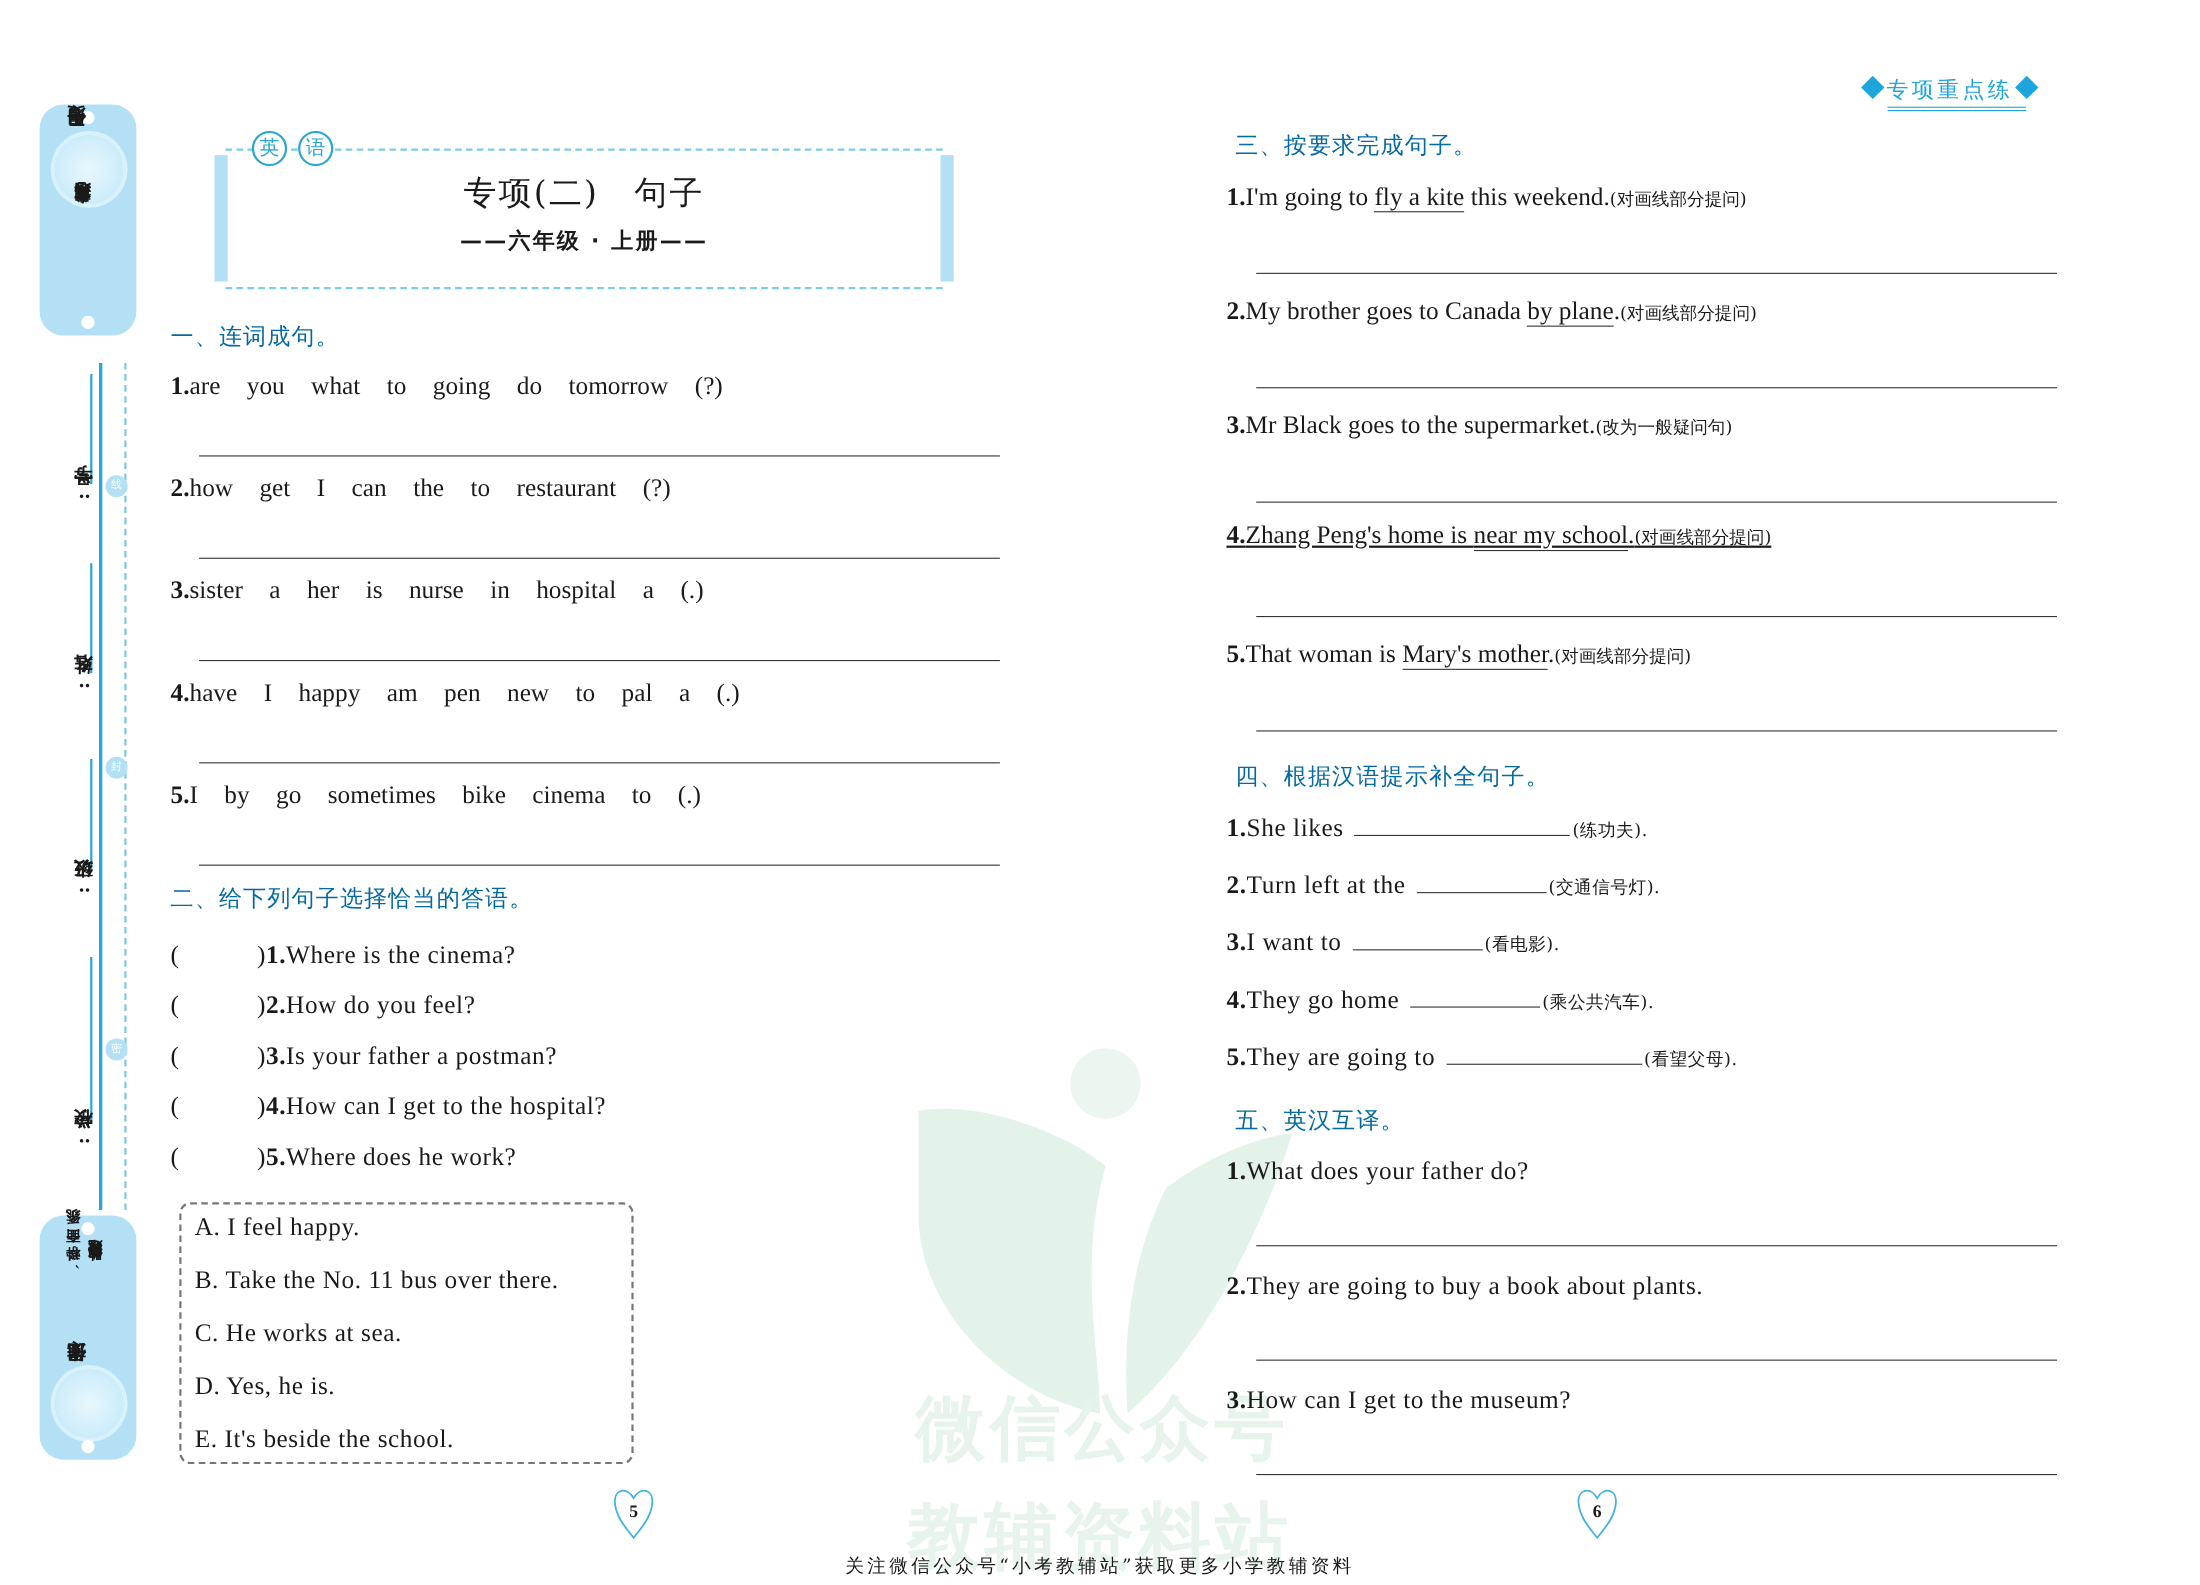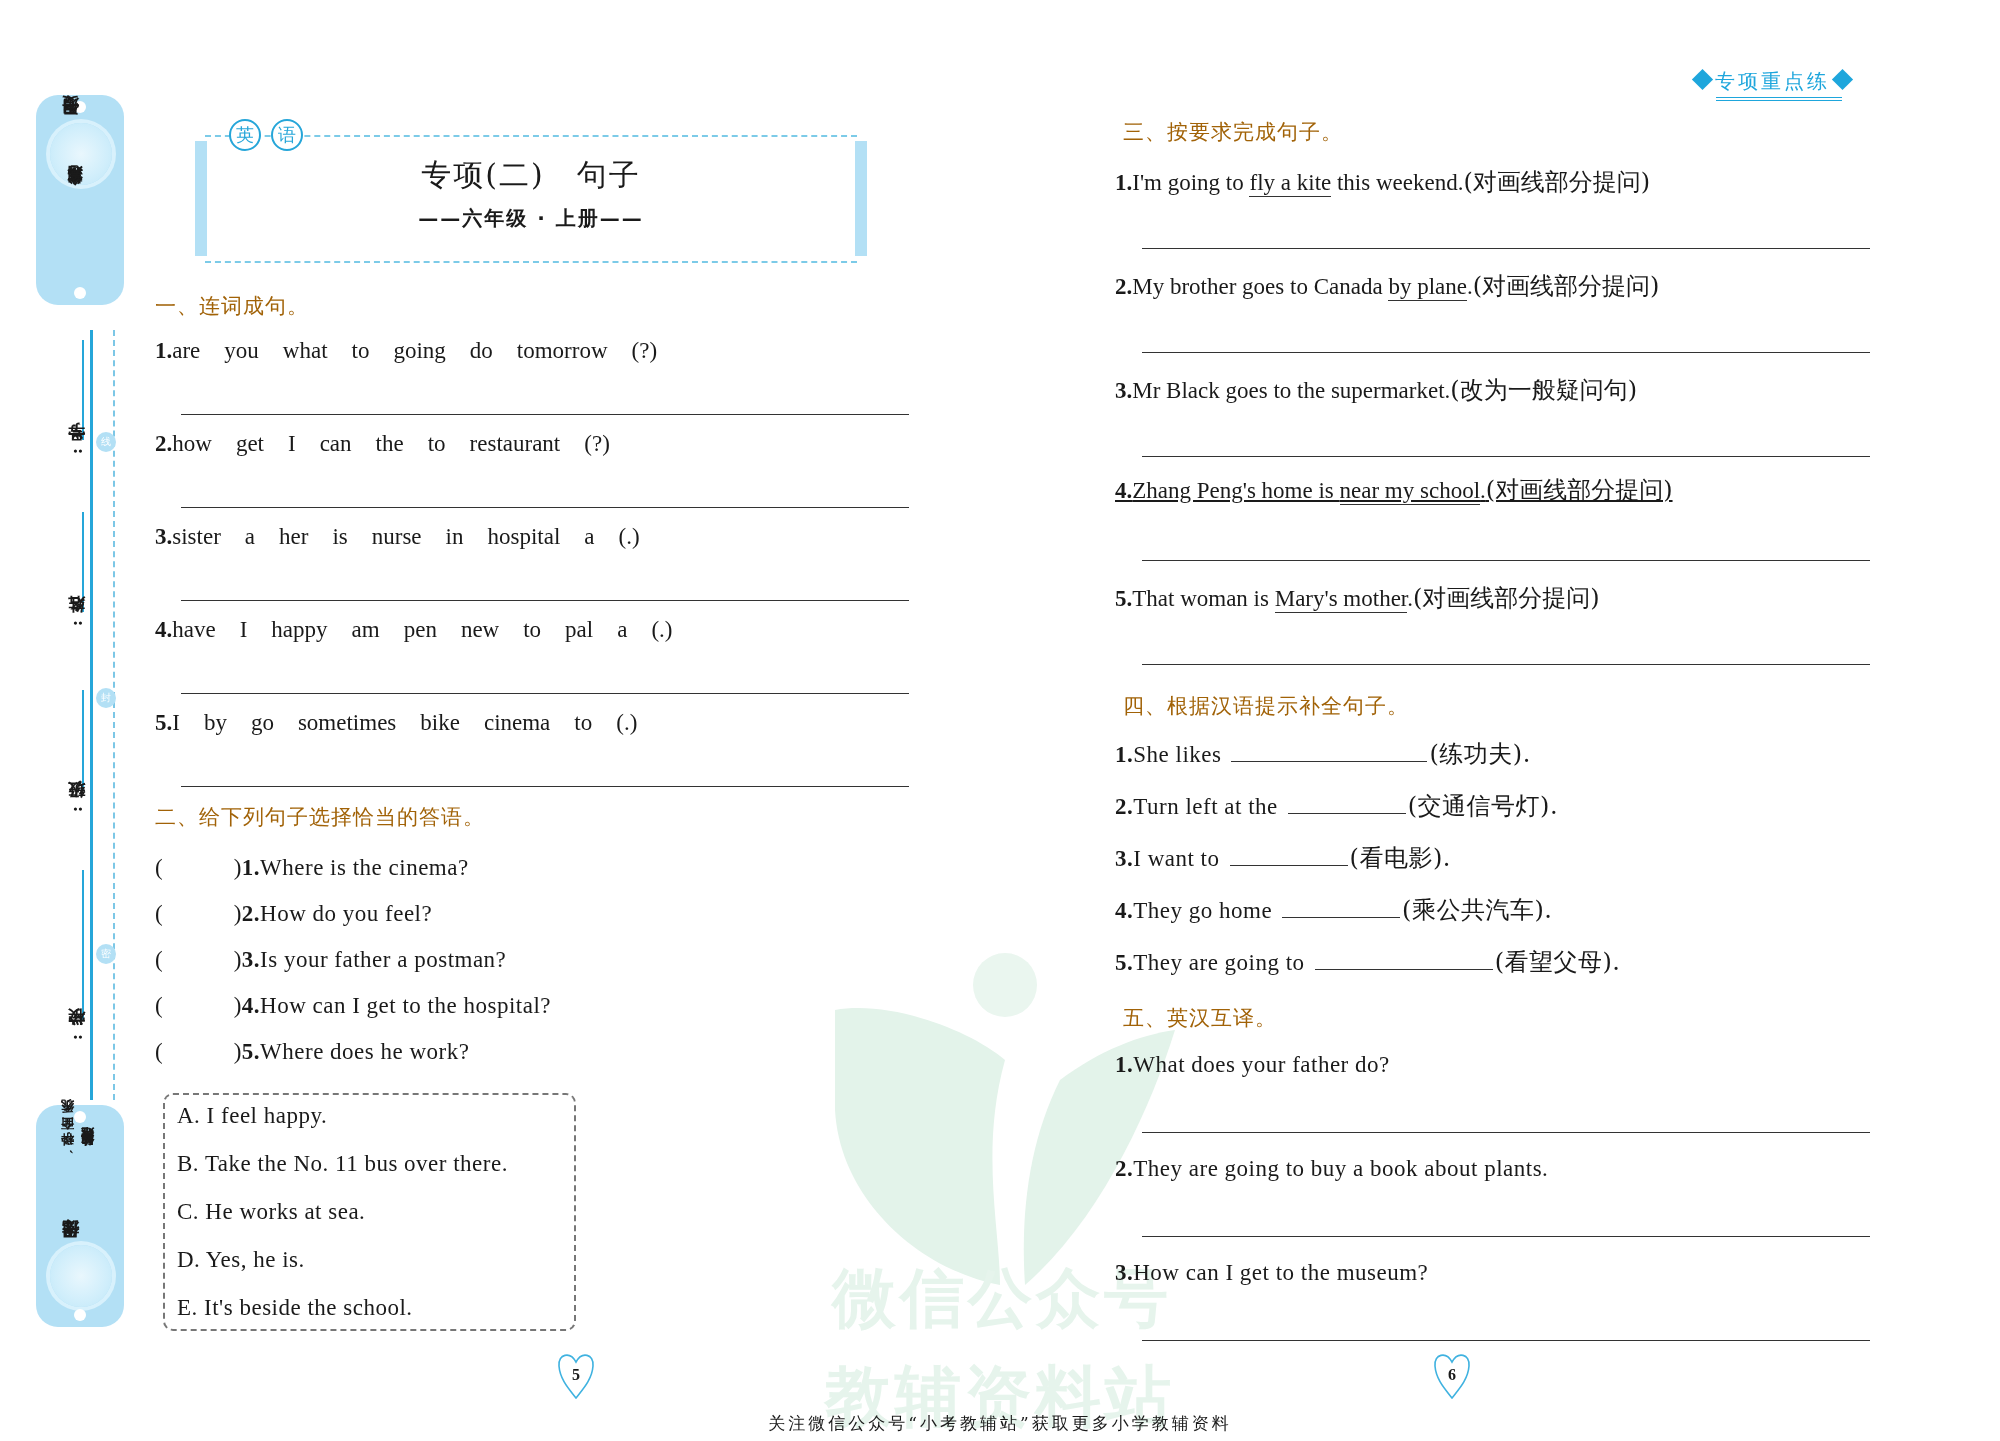--- a/index.html
+++ b/index.html
@@ -38,30 +38,30 @@
   .title-box { position: absolute; left: 195px; top: 133px; width: 672px; height: 130px; }
   .title-box .bar { position: absolute; top: 8px; width: 12px; height: 115px; background: #b3e0f5; }
   .title-box .bar.l { left: 0; } .title-box .bar.r { right: 0; }
   .title-box .dash { position: absolute; left: 10px; right: 10px; border-top: 2px dashed #7ccbe8; }
   .title-box .dash.t { top: 2px; } .title-box .dash.b { bottom: 0; }
   .subj { position: absolute; top: -14px; width: 32px; height: 32px; border: 2px solid #26a6d9; border-radius: 50%; background: #fff; color: #26a6d9; font-family: "DejaVu Serif", serif; font-size: 18px; text-align: center; line-height: 28px; }
   .title-main { position: absolute; left: 0; right: 0; top: 22px; text-align: center; font-family: "DejaVu Serif", serif; font-size: 30px; color: #1a1a1a; letter-spacing: 2px; }
   .title-sub { position: absolute; left: 0; right: 0; top: 72px; text-align: center; font-family: "DejaVu Sans", sans-serif; font-size: 20px; font-weight: bold; color: #1a1a1a; letter-spacing: 2px; }
 
   
-  .sec-title { position: absolute; font-family: "DejaVu Sans", sans-serif; font-size: 21px; color: #a16207; letter-spacing: 1px; }
+  .sec-title { position: absolute; font-family: "DejaVu Sans", sans-serif; font-size: 21px; color: #0369a1; letter-spacing: 1px; }
 
   
   .q { position: absolute; font-size: 23px; white-space: nowrap; color: #1a1a1a; }
   .q .num { font-weight: bold; }
   .ans-line { position: absolute; height: 0; border-top: 1.5px solid #333; }
 
   .words span.w { margin-right: 24px; }
   .u { border-bottom: 1.5px solid #333; padding-bottom: 1px; margin-top: 20px; }
-  .cn { font-family: "DejaVu Serif", serif; font-size: 24px; }
+  .cn { font-family: "DejaVu Serif", serif; font-size: 16px; }
   .blank { display: inline-block; border-bottom: 1.5px solid #333; height: 22px; vertical-align: baseline; margin: 0 2px; }
 
   
   .opts-box { position: absolute; left: 163px; top: 1093px; width: 413px; height: 238px; border: 2px dashed #777; border-radius: 10px; }
   .opt { position: absolute; left: 12px; font-size: 23px; letter-spacing: 0.5px; white-space: nowrap; }
 
   
   .corner-tag { position: absolute; left: 1690px; top: 68px; font-family: "DejaVu Serif", serif; font-size: 20px; color: #1ea6dc; letter-spacing: 3px; white-space: nowrap; }
   .corner-tag .diamond { display: inline-block; width: 15px; height: 15px; background: #1ea6dc; transform: rotate(45deg); margin: 0 5px; vertical-align: 1px; }
   .corner-underline { position: absolute; left: 1716px; top: 97px; width: 126px; height: 4px; border-top: 1.5px solid #1ea6dc; border-bottom: 1.5px solid #1ea6dc; }

